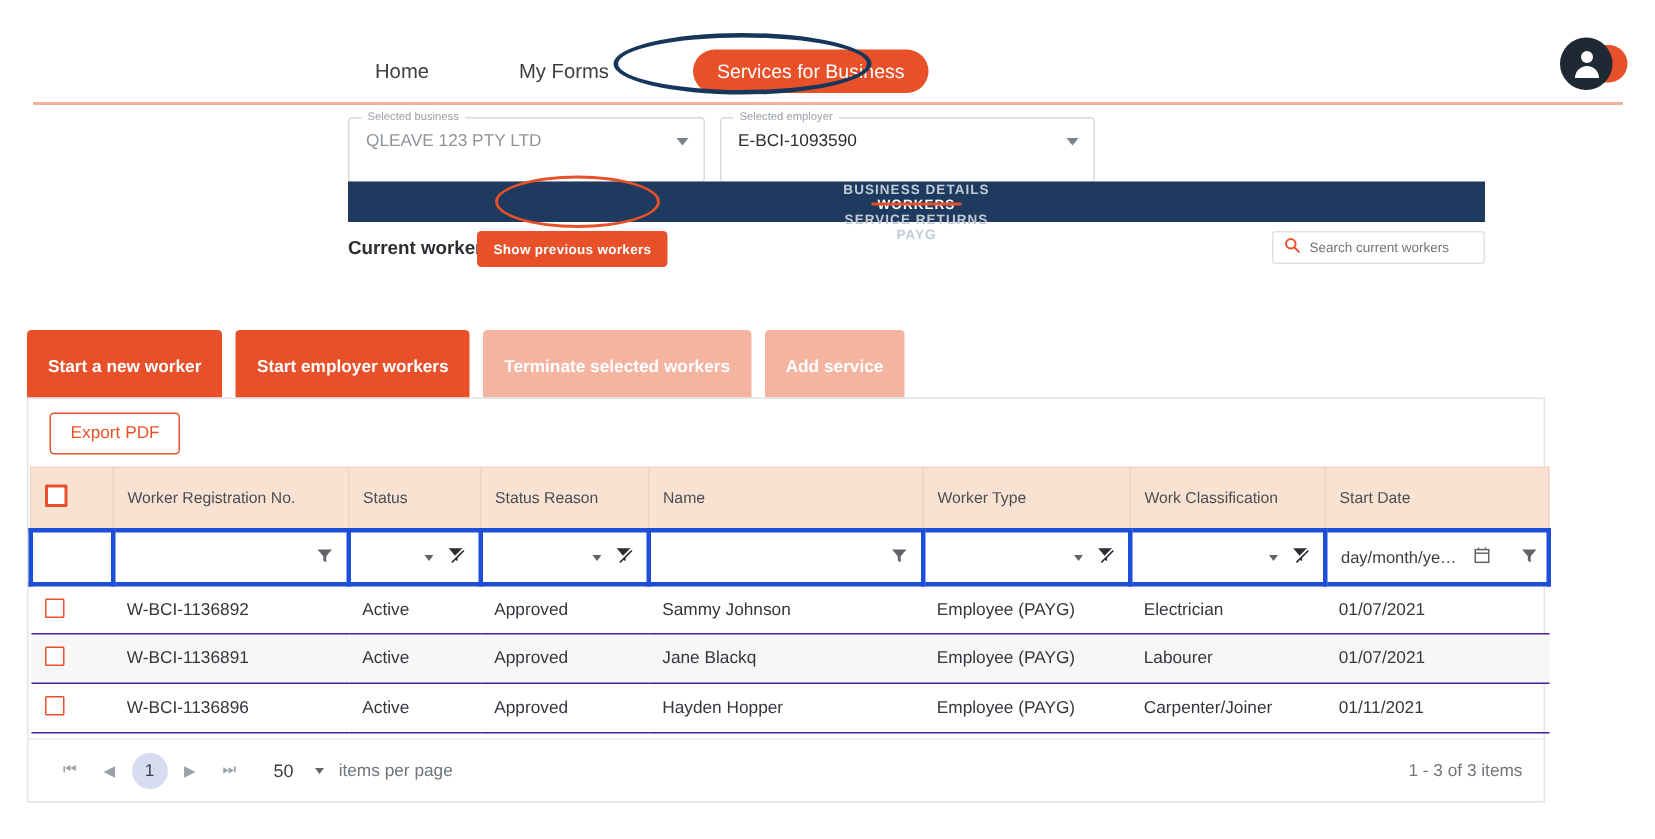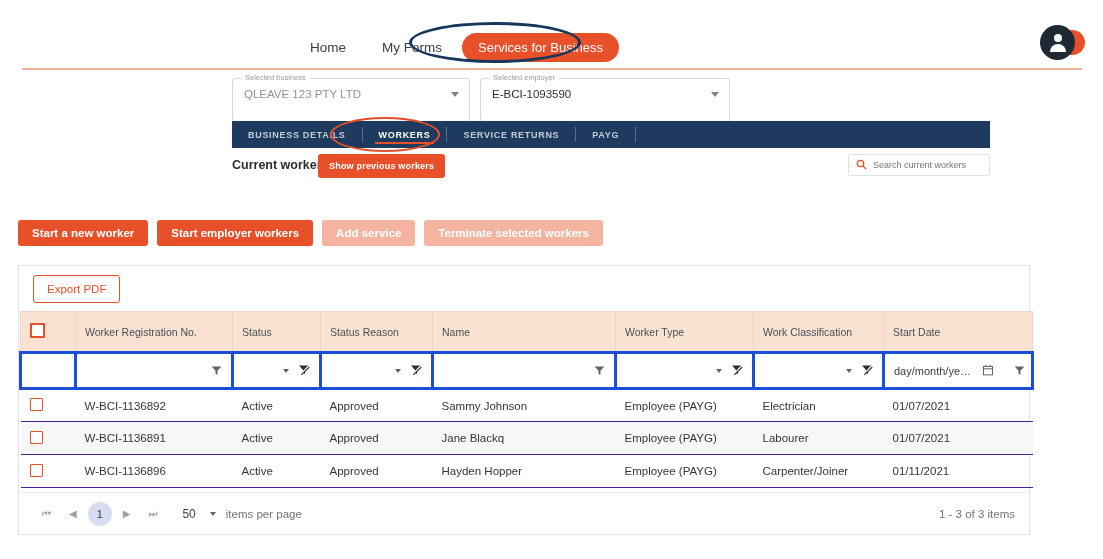--- a/index.html
+++ b/index.html
@@ -55,21 +55,21 @@
     color:#5a5f66; letter-spacing:0.5px;
   }
   .logo-tag .t1 { letter-spacing:1.1px; }
 
   .main-nav {
     position:absolute; left:250px; top:33px;
     display:flex; align-items:center; gap:0px;
   }
   .nav-link {
     font-size:13.5px; color:#3c4043; text-decoration:none;
-    padding:6px 0; width:96px; text-align:right; cursor:pointer;
+    padding:6px 0; width:96px; text-align:left; cursor:pointer;
   }
   .nav-cta {
     margin-left:20px;
     background:#e8502a; color:#ffffff;
     font-size:13px; padding:7px 16px; border-radius:16px;
     cursor:pointer; white-space:nowrap;
   }
   .nav-cta-ring {
     position:absolute; left:409px; top:22px;
     width:172px; height:41px; border:3.5px solid #16365c;
@@ -115,21 +115,21 @@
   }
   #sel-business { left:232px; top:78px; width:238px; }
   #sel-business .value { color:#8e9499; }
   #sel-employer { left:480px; top:78px; width:250px; }
   #sel-employer .value { color:#2a2e33; }
 
   
   .tabbar {
     position:absolute; left:232px; top:121px; width:758px; height:27px;
     background:#1e3a5f;
-    display:flex; align-items:center;
+    display:flex; align-items:center;flex-direction:column;
   }
   .tab {
     font-size:9px; font-weight:bold; letter-spacing:0.7px;
     color:#c3ccd6; padding:0 16px; position:relative; cursor:pointer;
     height:27px; display:flex; align-items:center;
   }
   .tab.active { color:#ffffff; }
   .tab.active:after{
     content:""; position:absolute; left:12px; right:12px; bottom:4px;
     height:2px; background:#e8502a;
@@ -161,21 +161,21 @@
   .search-icon { margin-left:7px; margin-right:6px; }
   .search-input {
     border:none; outline:none; font-size:9px; color:#b2b6ba;
     font-family:"Liberation Sans", sans-serif; width:100px; background:transparent;
   }
 
   
   .actions { position:absolute; left:18px; top:220px; display:flex; gap:9px; }
   .btn-a {
     font-size:11.5px; font-weight:bold; color:#ffffff;
-    padding:7px 14px; border-radius:3px; border:none; cursor:pointer;
+    padding:19px 14px; border-radius:3px; border:none; cursor:pointer;
     font-family:"Liberation Sans", sans-serif;
   }
   .btn-a.on  { background:#e8502a; }
   .btn-a.off { background:#f4b4a0; cursor:default; }
 
   
   .panel {
     position:absolute; left:18px; top:265px; width:1012px; height:270px;
     border:1px solid #e2e4e7; background:#ffffff;
   }
@@ -303,22 +303,22 @@
         <circle cx="6.6" cy="6.6" r="4.6" fill="none" stroke="#e8502a" stroke-width="1.9"></circle>
         <line x1="10.2" y1="10.2" x2="14.4" y2="14.4" stroke="#e8502a" stroke-width="1.9" stroke-linecap="round"></line>
       </svg>
     </span>
     <input class="search-input" placeholder="Search current workers" style="">
   </div>
 
   <div class="actions">
     <button class="btn-a on">Start a new worker</button>
     <button class="btn-a on">Start employer workers</button>
+    <button class="btn-a off">Terminate selected workers</button>
     <button class="btn-a off">Add service</button>
-    <button class="btn-a off">Terminate selected workers</button>
   </div>
 
   <div class="panel">
 
     <div class="panel-top">
       <button class="btn-export">Export PDF</button>
     </div>
 
     <table>
       <colgroup>

